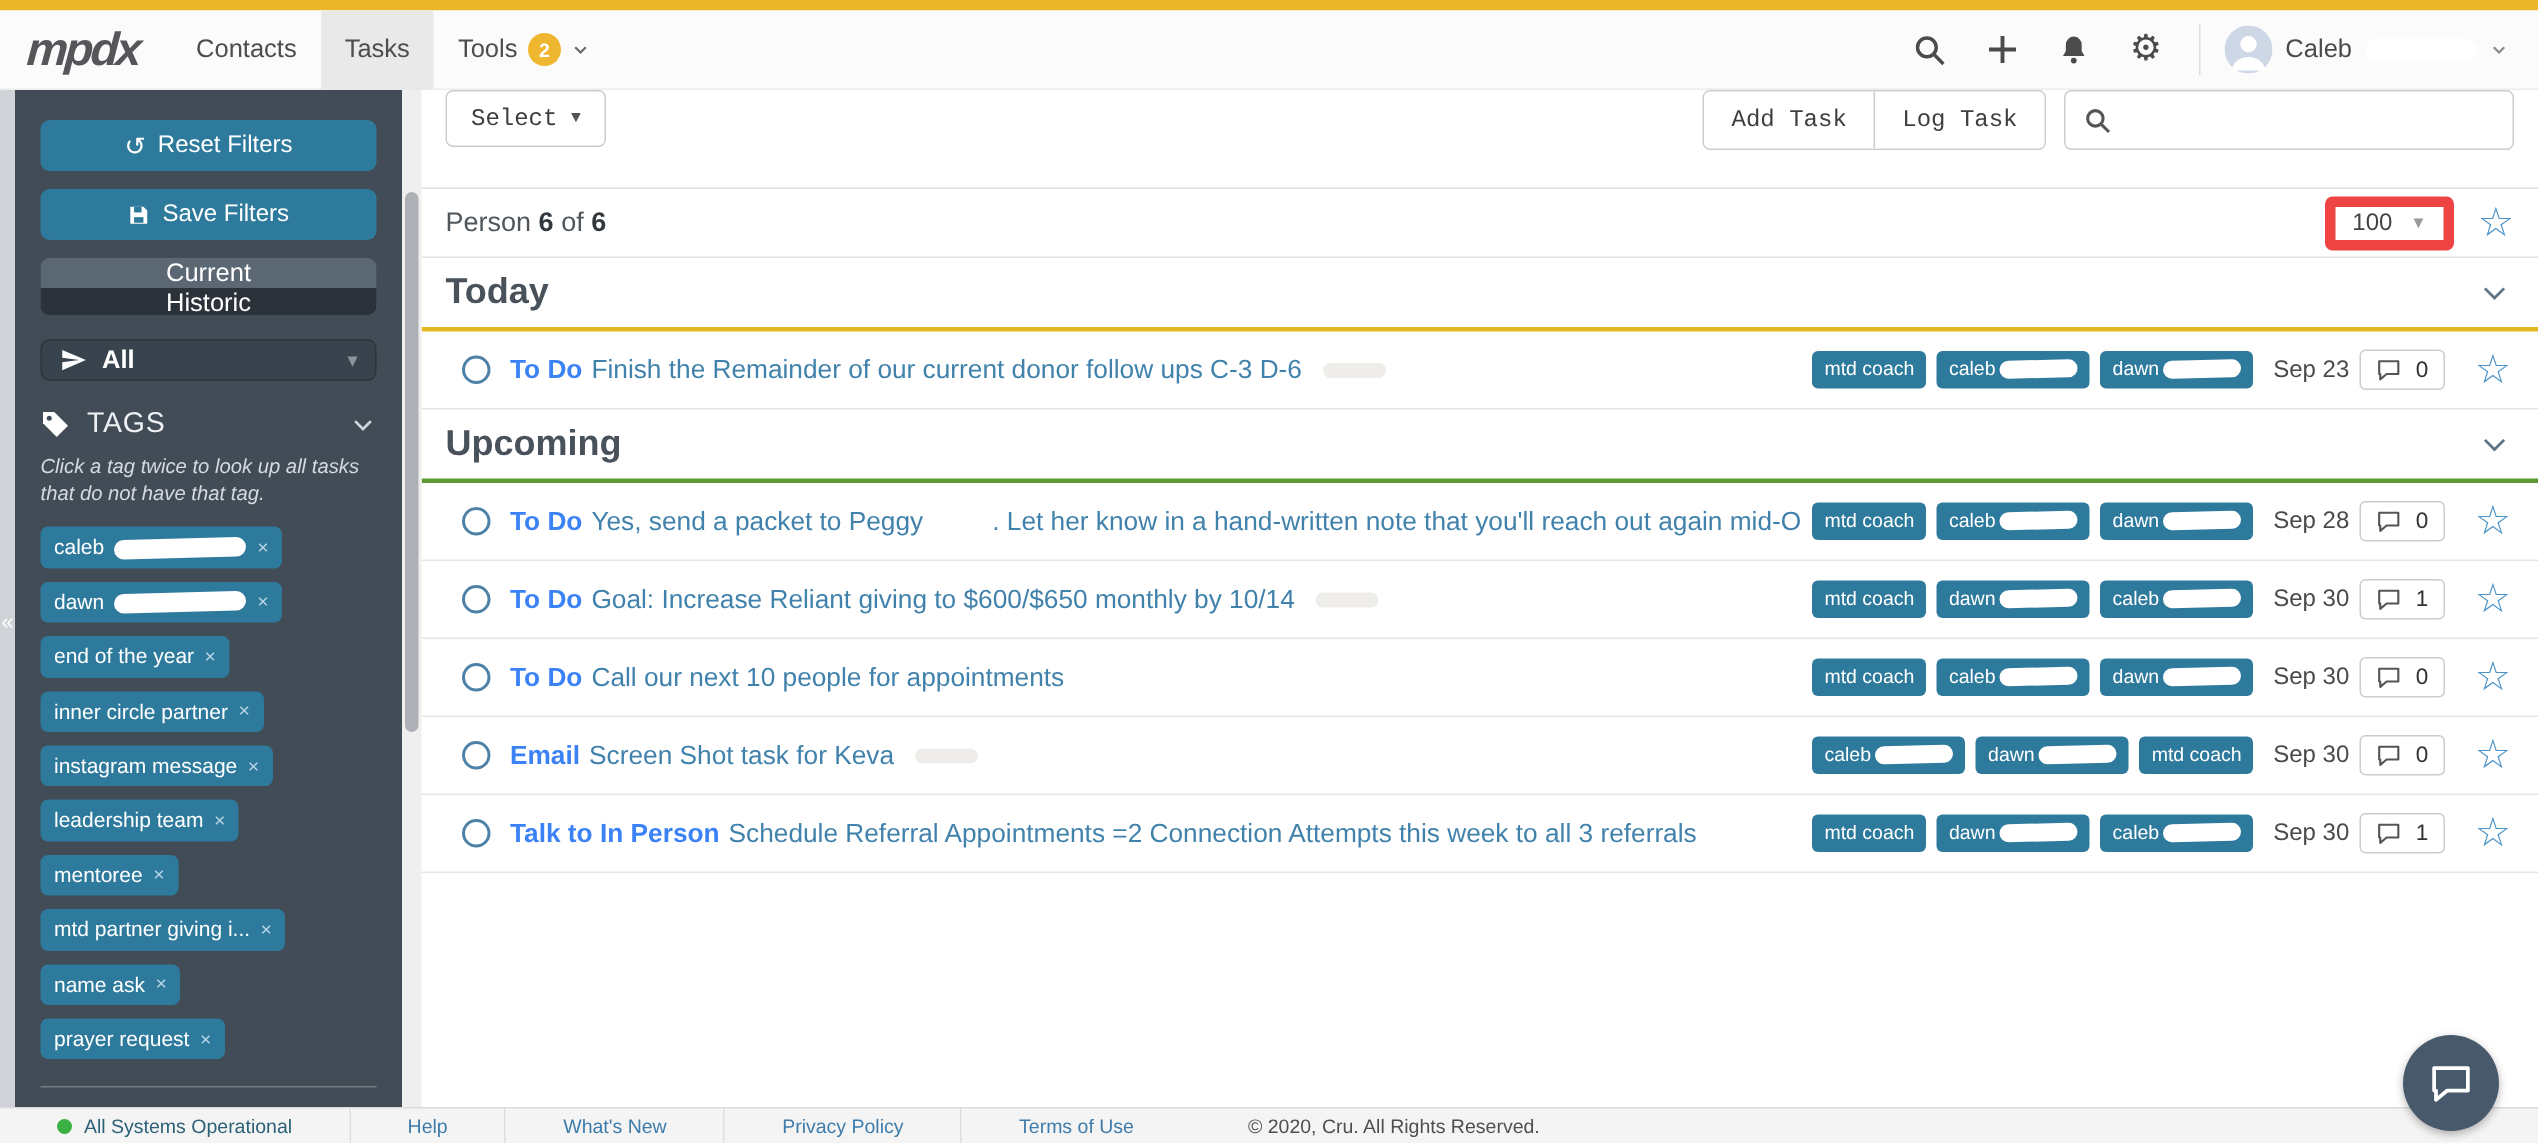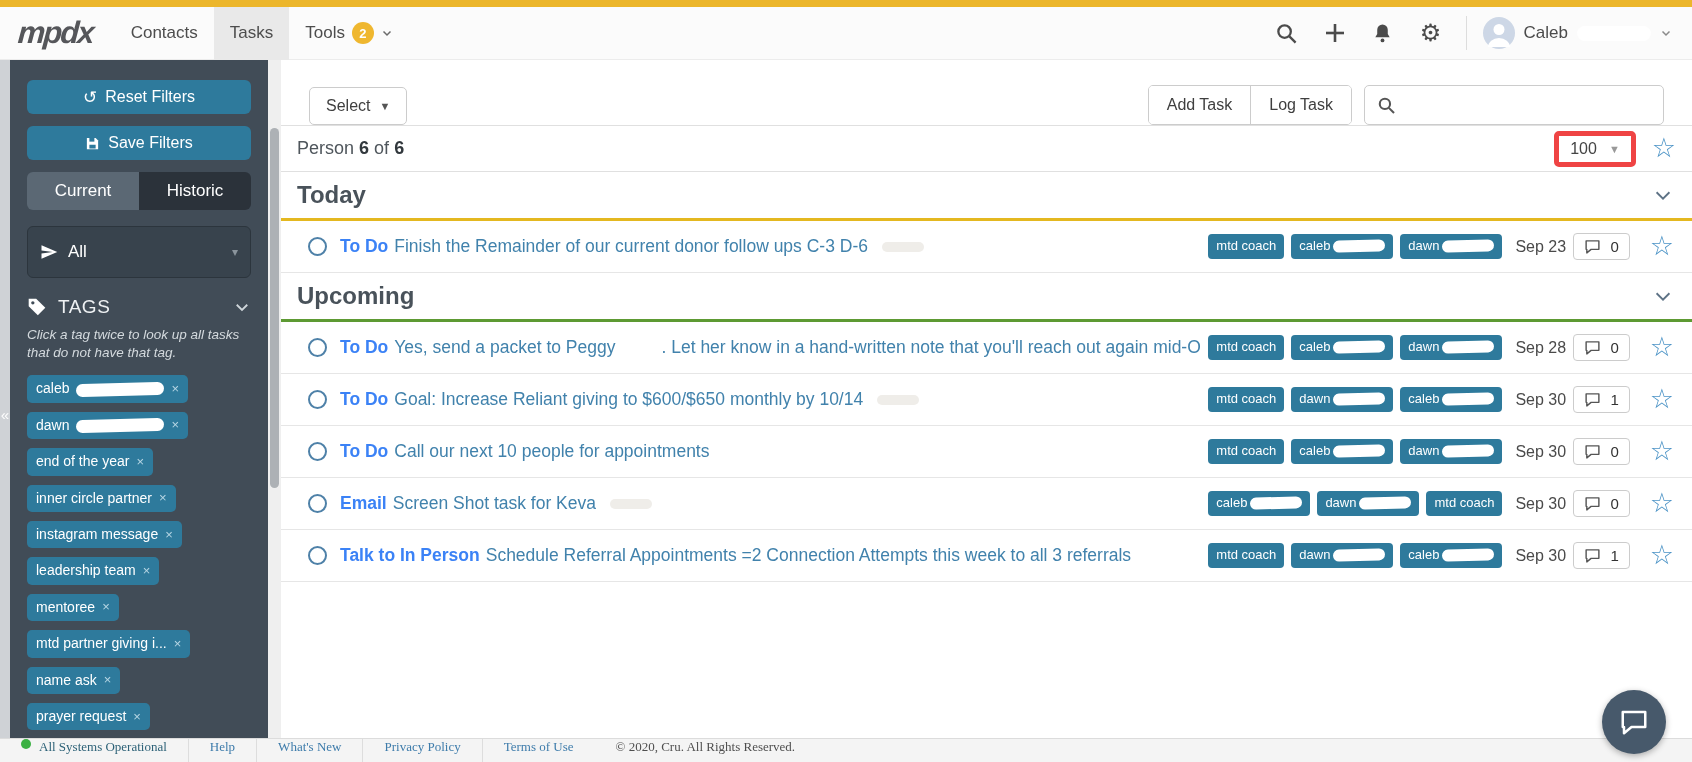--- a/index.html
+++ b/index.html
@@ -31,64 +31,64 @@
   .edge-strip { width:10px; background:#cfd2d6; position:relative; flex:none; cursor:pointer; }
   .collapse-arrows { position:absolute; top:346px; left:0; width:10px; text-align:center; color:#fdfdfd; font-size:15px; }
   .sidebar {
     width:258px; flex:none; background:#414c57; color:#fff; padding:20px 17px 0 17px; overflow:hidden;
   }
   .sb-btn {
     width:100%; height:34px; background:#2e7a9c; border:none; border-radius:6px; color:#fff;
     font-size:16px; font-family:inherit; display:flex; align-items:center; justify-content:center; gap:8px; margin-bottom:12px; cursor:pointer;
   }
   .gi { font-size:17px; line-height:1; }
-  .sb-tabs { display:flex; height:38px; border-radius:6px; overflow:hidden; margin:8px 0 16px; }
+  .sb-tabs { display:flex; height:38px; border-radius:6px; overflow:hidden; margin:8px 0 16px;flex-direction:column; }
   .sb-tab { flex:1; display:flex; align-items:center; justify-content:center; font-size:17px; cursor:pointer; }
   .sb-tab.current { background:#5b6874; }
   .sb-tab.historic { background:#2b323a; }
   .all-select {
-    height:52px; background:#38434d; border:1px solid #2c353d; border-radius:6px;
-    display:flex; align-items:center; gap:10px; padding:0 12px; font-size:17px; margin-bottom:18px; cursor:pointer;
+    height:28px; background:#38434d; border:1px solid #2c353d; border-radius:6px;
+    display:flex; align-items:center; gap:10px; padding:0 12px; font-size:17px; margin-bottom:18px; cursor:pointer;font-weight:bold;
   }
   .all-caret { margin-left:auto; color:#8a949c; font-size:12px; }
   .sb-sec-head { display:flex; align-items:center; gap:11px; font-size:19px; color:#eef1f3; margin:8px 0 4px; letter-spacing:.5px; }
   .sb-sec-head .chev { margin-left:auto; color:#cfd6db; display:flex; }
   .sb-help { font-style:italic; font-size:13.5px; color:#d4dade; line-height:1.35; margin:8px 0 13px; }
   .tag-wrap { display:flex; flex-wrap:wrap; gap:9px; margin-bottom:18px; }
   .tag-chip {
     background:#2e7a9c; border-radius:5px; padding:6px 9px; font-size:14px; color:#fff;
     display:inline-flex; align-items:center; gap:7px; cursor:pointer; line-height:1.1;
   }
   .tag-x { color:#b7d6e4; font-size:13px; }
   .blob { display:inline-block; width:88px; height:13px; background:#fff; border-radius:7px; transform:rotate(-1.5deg); }
   .sb-rule { border-top:1px solid rgba(255,255,255,.28); margin:2px 0 10px; }
   .v-scrollbar { width:13px; flex:none; background:#efefef; position:relative; }
   .v-thumb { position:absolute; top:68px; height:360px; left:2px; right:2px; background:#adb1b5; border-radius:6px; }
   
   .content { flex:1; background:#fff; overflow:hidden; }
-  .toolbar { height:66px; display:flex; align-items:flex-end; padding:0 28px; border-bottom:1px solid #e0e0e0; }
+  .toolbar { height:66px; display:flex; align-items:flex-start; padding:0 16px; border-bottom:1px solid #e0e0e0;font-family:Liberation Mono, monospace; }
   .select-btn {
     border:1px solid #ccc; border-radius:5px; background:#fff; padding:0 16px; height:38px;
     font-size:16px; color:#3f3f3f; display:flex; align-items:center; gap:9px; cursor:pointer;
   }
   .caret-dn { font-size:11px; color:#555; }
   .tb-spacer { flex:1; }
   .btn-group { display:flex; border:1px solid #ccc; border-radius:5px; overflow:hidden; height:40px; }
   .grp-btn { padding:0 18px; font-size:16px; color:#3f3f3f; background:#fff; border:none; font-family:inherit; cursor:pointer; display:flex; align-items:center; }
   .grp-btn + .grp-btn { border-left:1px solid #ccc; }
   .search-wrap {
     margin-left:12px; width:300px; height:40px; border:1px solid #ccc; border-radius:5px;
     display:flex; align-items:center; gap:9px; padding:0 12px; background:#fff;
   }
   .search-wrap input { flex:1; border:none; outline:none; font-size:16px; font-family:inherit; color:#333; background:transparent; }
   .listbar { height:46px; display:flex; align-items:center; padding:0 16px; border-bottom:1px solid #e0e0e0; }
   .showing { font-size:18px; color:#4f565c; }
   .showing b { color:#32383d; }
   .listbar-right { margin-left:auto; display:flex; align-items:center; gap:16px; }
-  .pagesize { border:5px solid #ef4444; border-radius:5px; height:36px; padding:0 11px; display:flex; align-items:center; gap:12px; font-size:16px; color:#444; cursor:pointer; }
+  .pagesize { border:7px solid #ef4444; border-radius:5px; height:36px; padding:0 11px; display:flex; align-items:center; gap:12px; font-size:16px; color:#444; cursor:pointer; }
   .pagesize .caret-dn { color:#999; }
   .star { font-size:27px; color:#4b93c6; line-height:1; cursor:pointer; }
   .section-head { height:46px; display:flex; align-items:center; padding:0 18px 0 16px; }
   .section-title { font-size:24px; color:#49525a;font-weight:bold; }
   .section-chev { margin-left:auto; color:#5d7285; display:flex; cursor:pointer; }
   .section-accent { height:3px; }
   .task-row { height:52px; display:flex; align-items:center; padding:0 18px 0 27px; border-bottom:1px solid #e6e6e6; }
   .task-check { width:19px; height:19px; border:2px solid #4e81a8; border-radius:50%; flex:none; margin-right:13px; cursor:pointer; }
   .task-text { font-size:17.5px; white-space:nowrap; overflow:hidden; }
   .t-type { font-weight:bold; color:#3b82f6; margin-right:6px; cursor:pointer; }
@@ -106,21 +106,21 @@
     border:1px solid #ccc; border-radius:4px; height:27px; padding:0 10px; display:flex;
     align-items:center; gap:9px; cursor:pointer;
   }
   .comment-count { font-size:15px; color:#333; }
   .row-star { margin-left:20px; }
   
   .footer {
     position:absolute; bottom:0; left:0; right:0; height:24px; background:#f4f4f4;
     border-top:1px solid #dcdcdc; display:flex; align-items:stretch; font-size:13px;
   }
-  .f-cell { display:flex; align-items:flex-start; gap:8px; padding:0 21px;font-family:Liberation Serif, serif; }
+  .f-cell { display:flex; align-items:center; gap:8px; padding:0 38px; }
   .f-cell + .f-cell, #footer-links .f-cell { border-left:1px solid #ddd; }
   .f-status { color:#2c6177; }
   .f-dot { width:10px; height:10px; border-radius:50%; background:#3bb143; }
   .f-link { color:#3e7cab; cursor:pointer; }
   .f-copy { color:#4f4f4f; }
   
   .chat-fab {
     position:absolute; right:26px; bottom:8px; width:64px; height:64px; border-radius:50%;
     background:#47596b; display:flex; align-items:center; justify-content:center; cursor:pointer;
     box-shadow:0 2px 6px rgba(0,0,0,.3);

